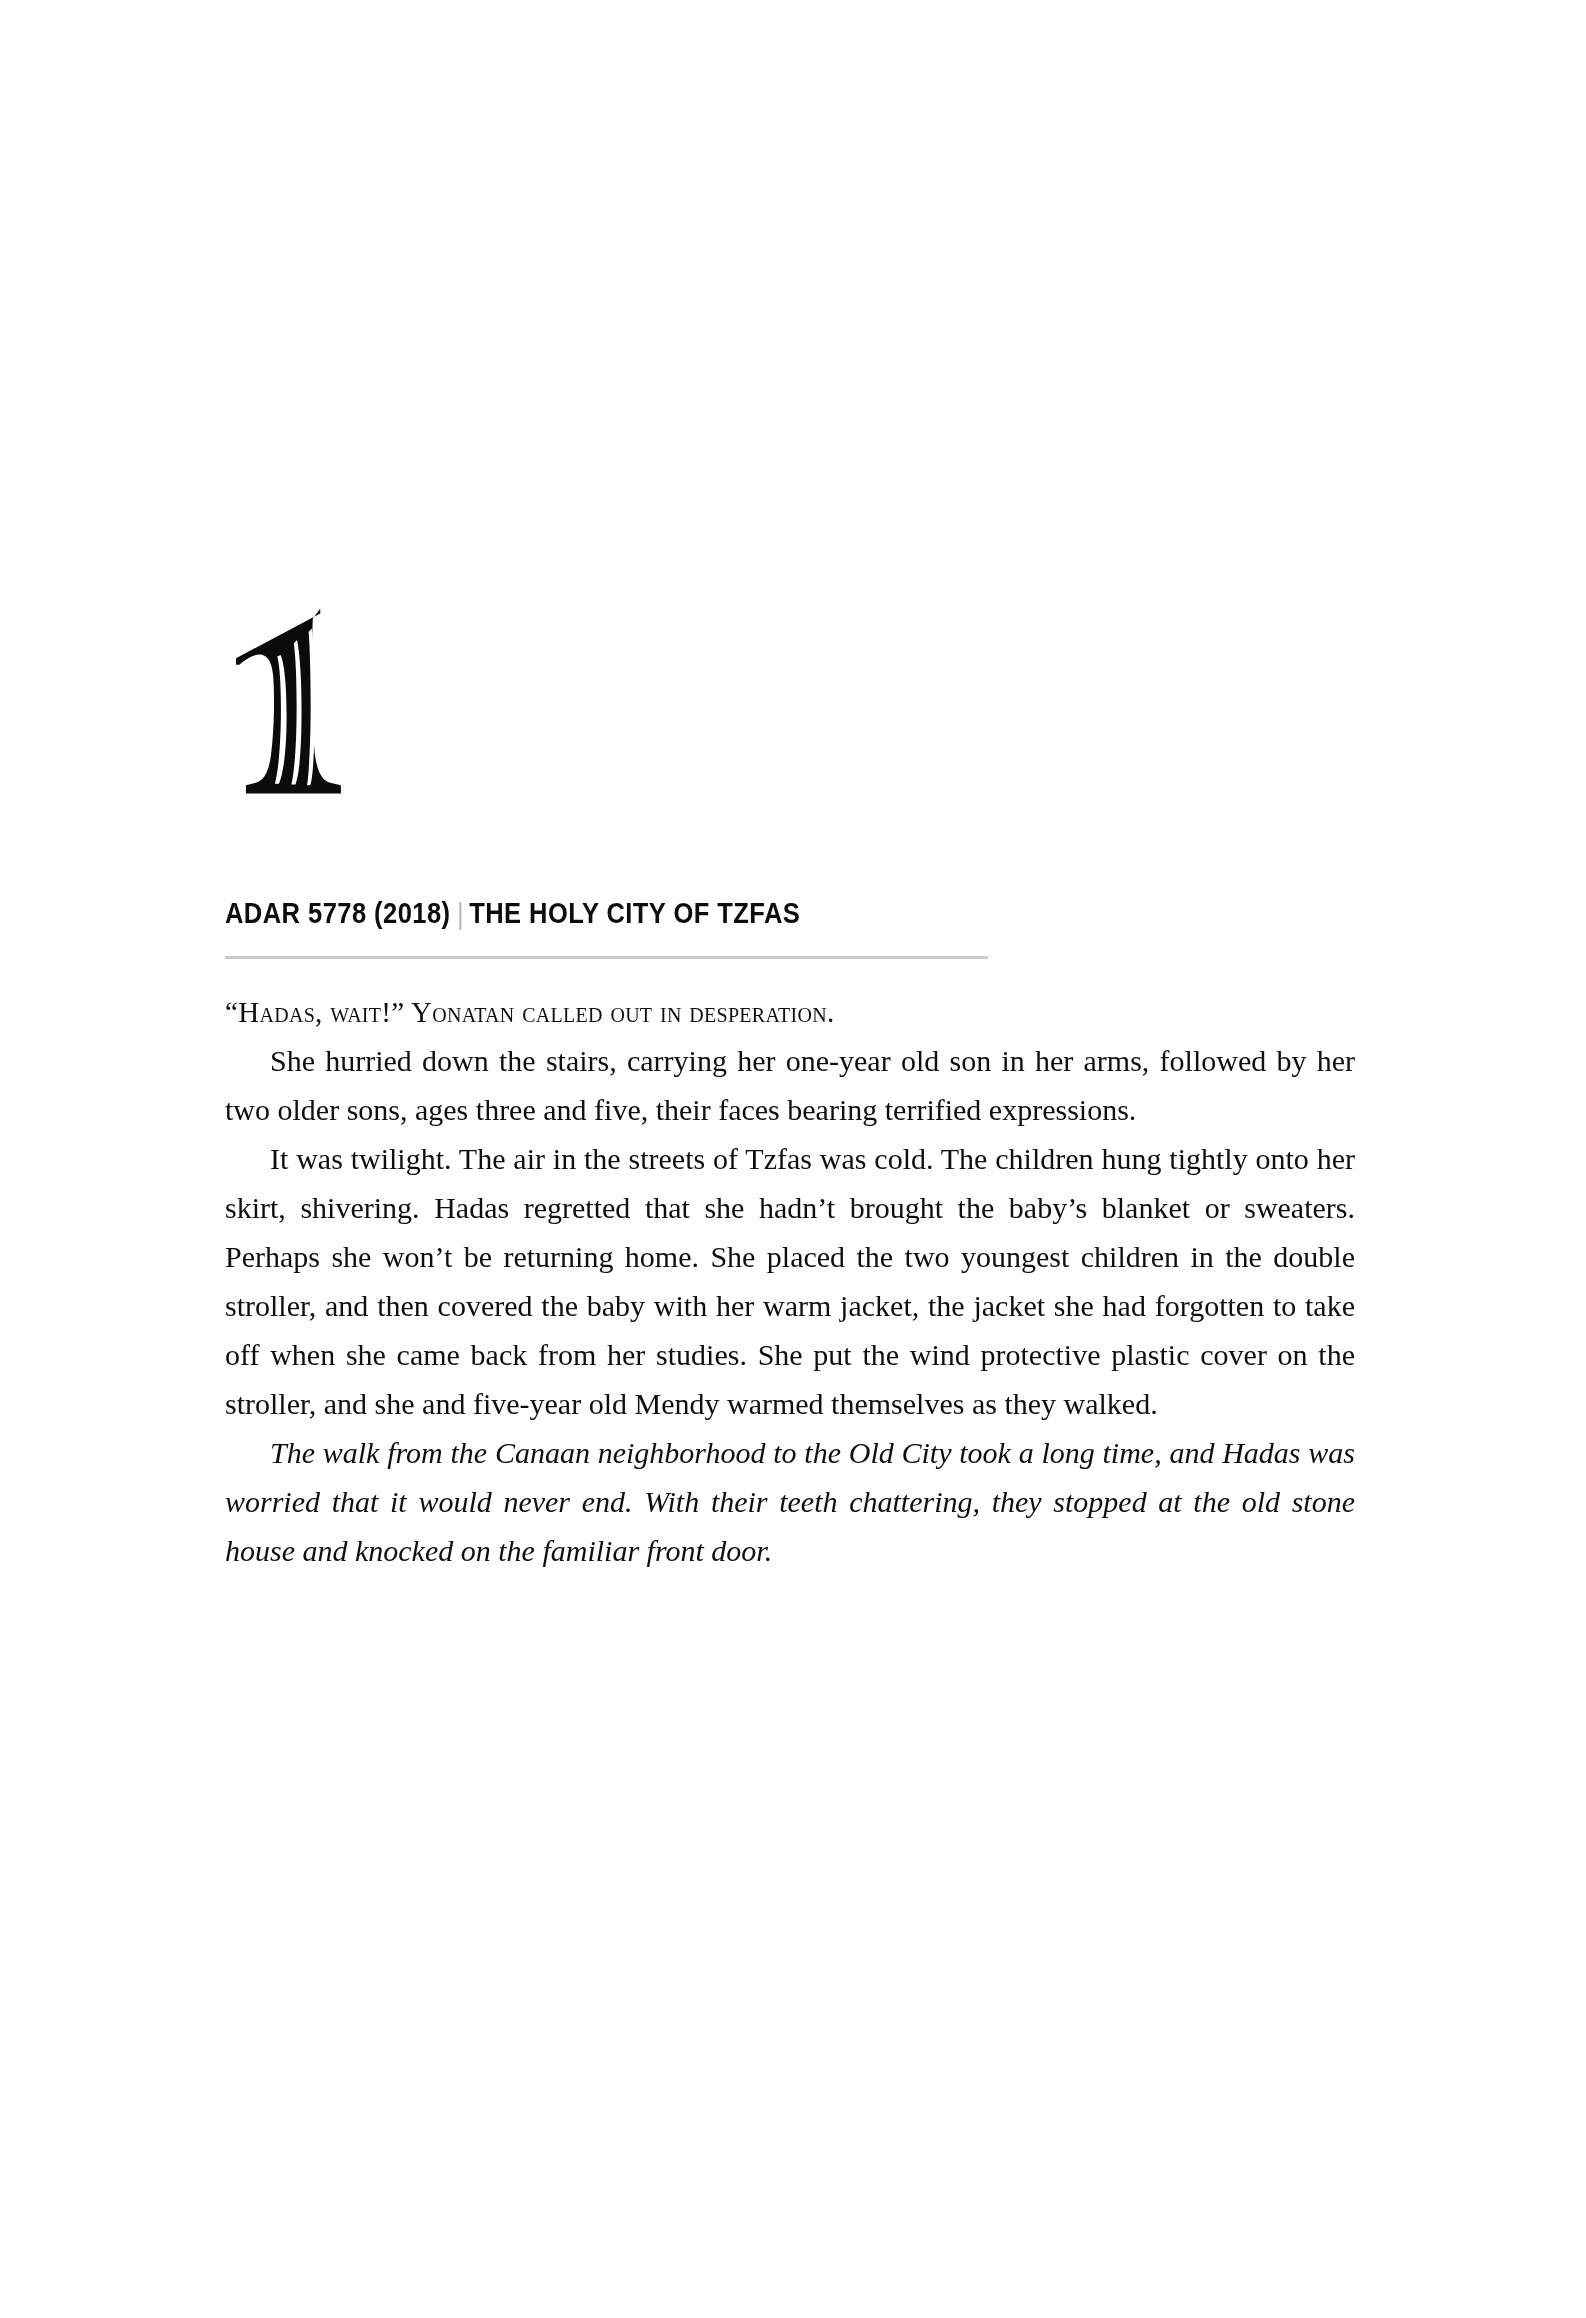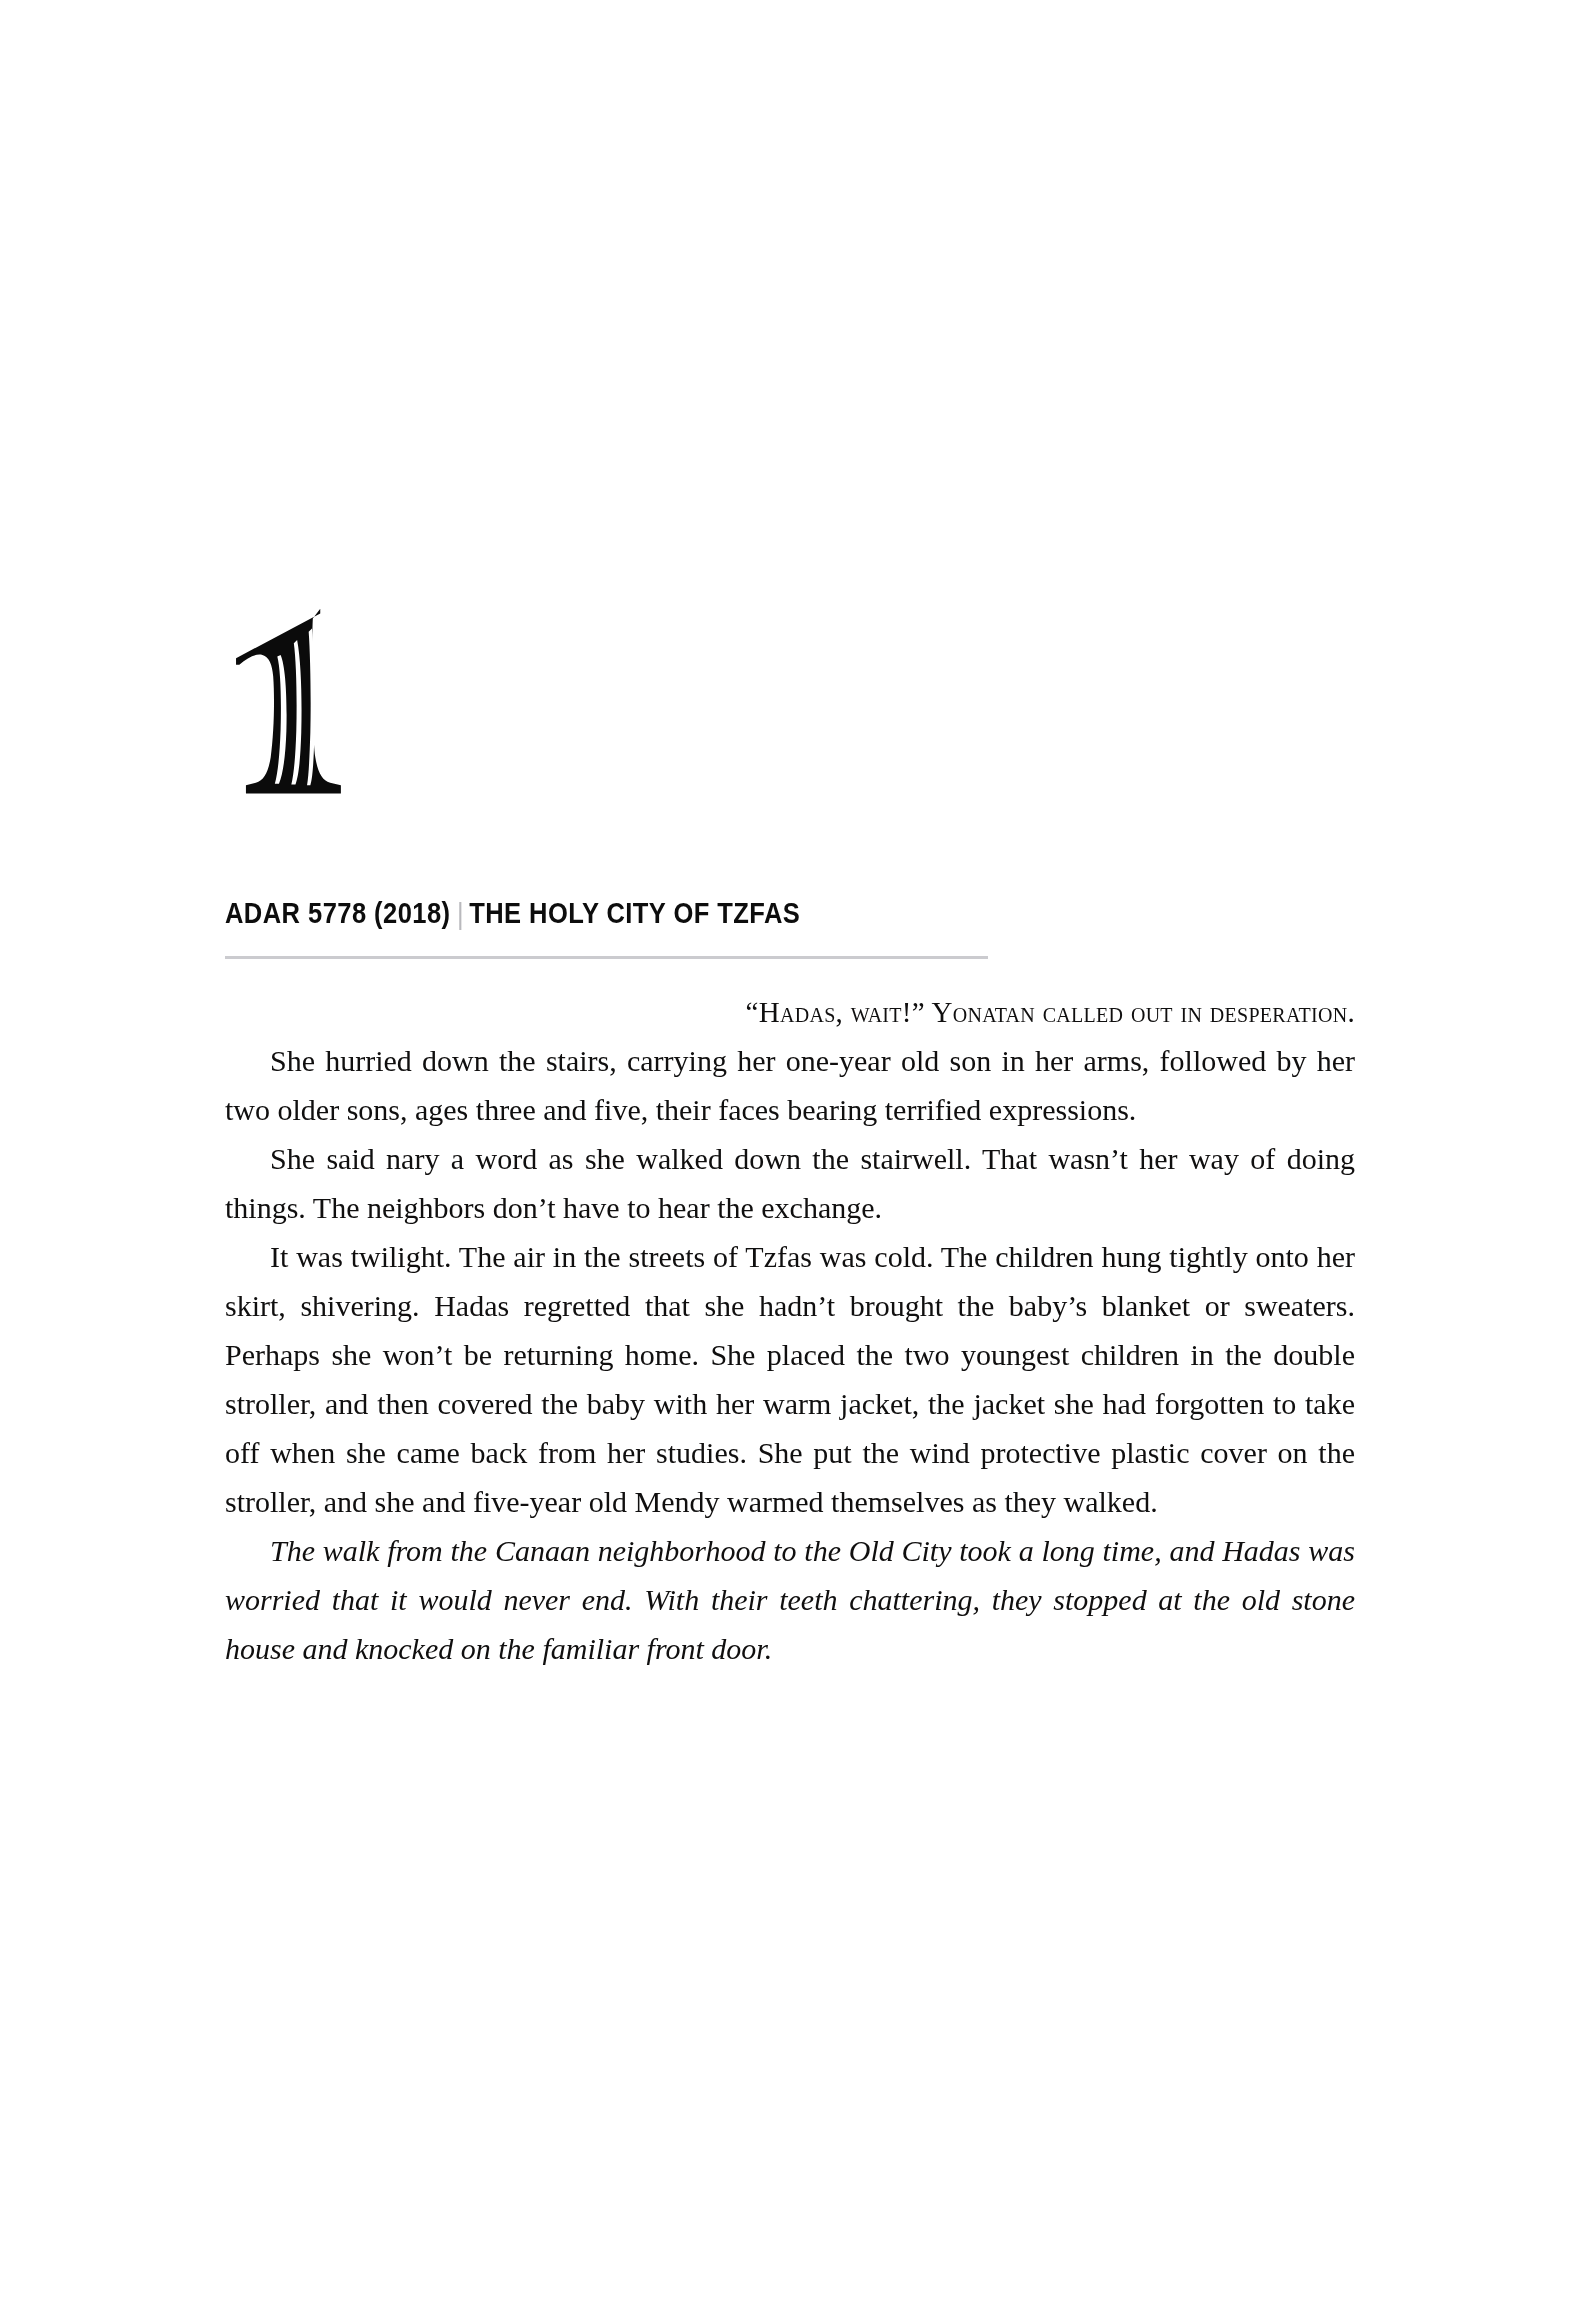--- a/index.html
+++ b/index.html
@@ -92,21 +92,21 @@
     text-justify: inter-word;
     hyphens: none;
   }
 
   .lead-line {
     margin: 0 0 0 0;
     text-indent: 0;
     font-variant: small-caps;
     font-size: 29px;
     letter-spacing: 0.3px;
-    text-align: right;
+    text-align: left;
     line-height: 48px;
   }
 
   p.para {
     margin: 0;
     text-indent: 45px;
     text-align: justify;
   }
   p.para:last-child {
     text-align: justify;
@@ -177,21 +177,20 @@
 
   <div class="header-rule"></div>
 
   <div class="body-text">
 
     <p class="lead-line">“Hadas, wait!” Yonatan called out in desperation.</p>
 
     <p class="para">She hurried down the stairs, carrying her one-year old son in her arms, followed by her two older sons, ages three and five, their faces bearing terrified expressions.</p>
 
 
-    <p class="para">She said nary a word as she walked down the stairwell. That wasn’t her way of doing things. The neighbors don’t have to hear the exchange.</p>
 
     <p class="para">It was twilight. The air in the streets of Tzfas was cold. The children hung tightly onto her skirt, shivering. Hadas regretted that she hadn’t brought the baby’s blanket or sweaters. Perhaps she won’t be returning home. She placed the two youngest children in the double stroller, and then covered the baby with her warm jacket, the jacket she had forgotten to take off when she came back from her studies. She put the wind protective plastic cover on the stroller, and she and five-year old Mendy warmed themselves as they walked.</p>
 
     <p class="para last-line-left">The walk from the Canaan neighborhood to the Old City took a long time, and Hadas was worried that it would never end. With their teeth chattering, they stopped at the old stone house and knocked on the familiar front door.</p>
 
   </div>
 
 </div>
 
 

